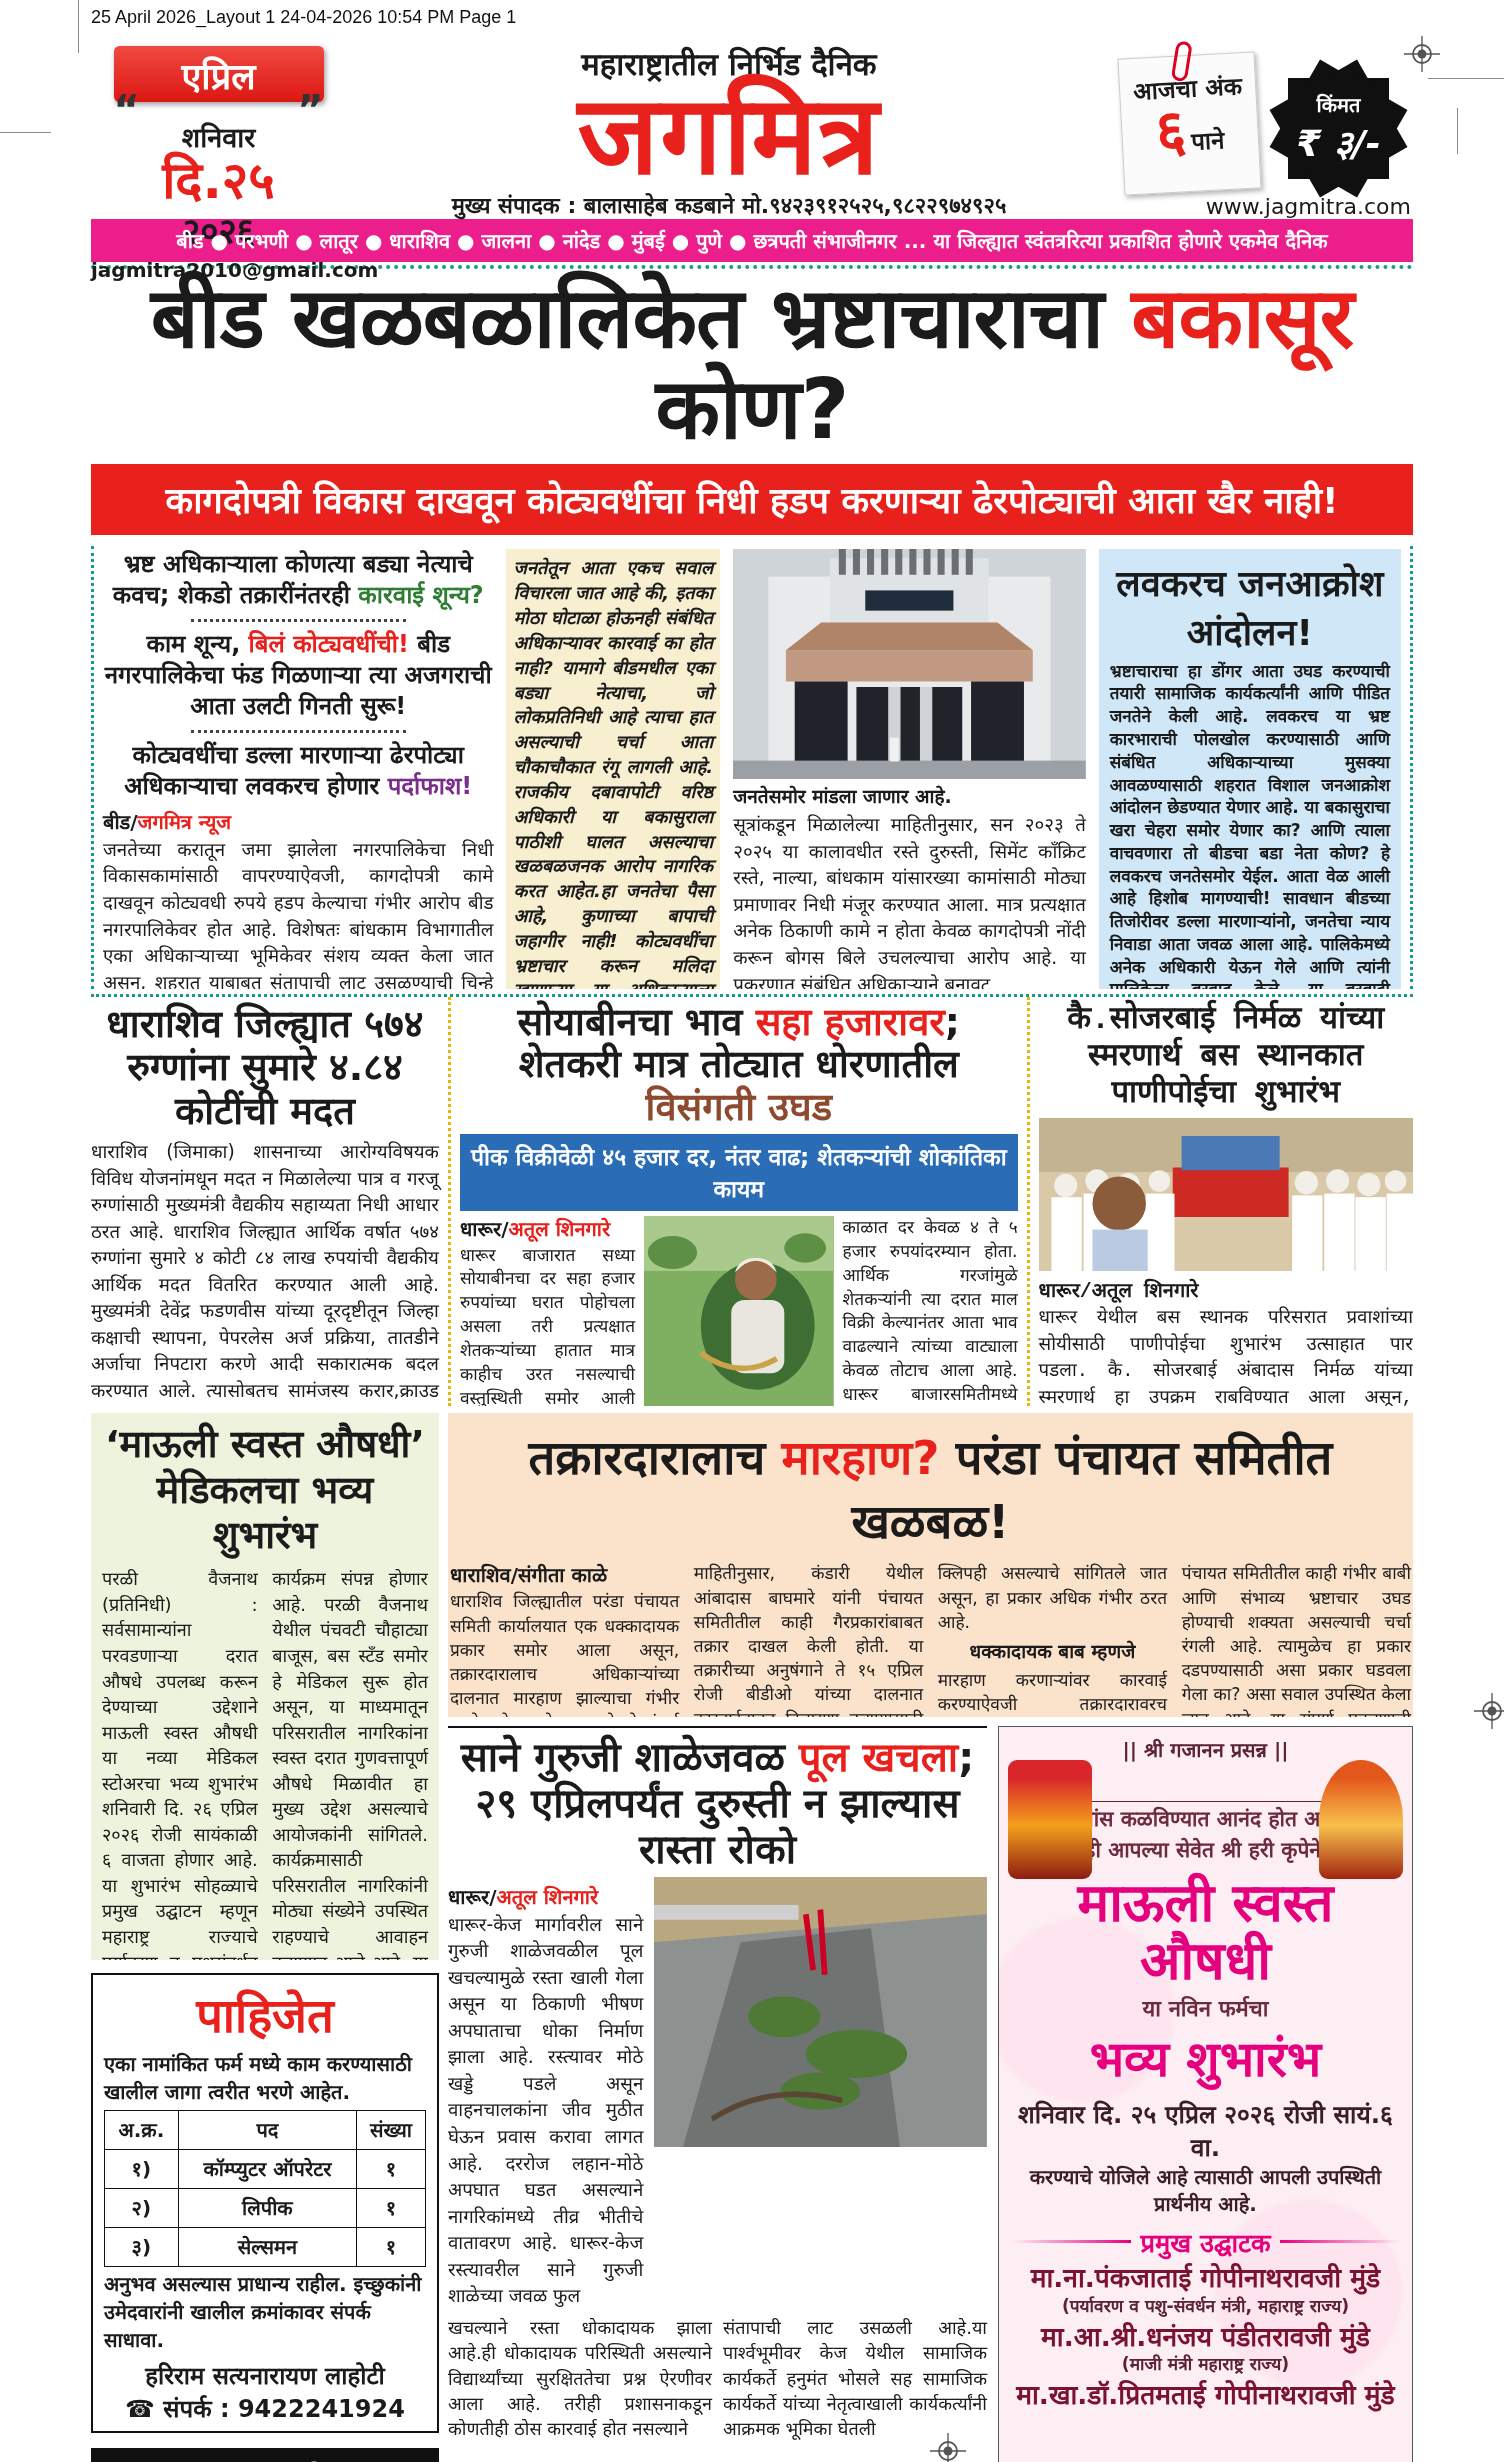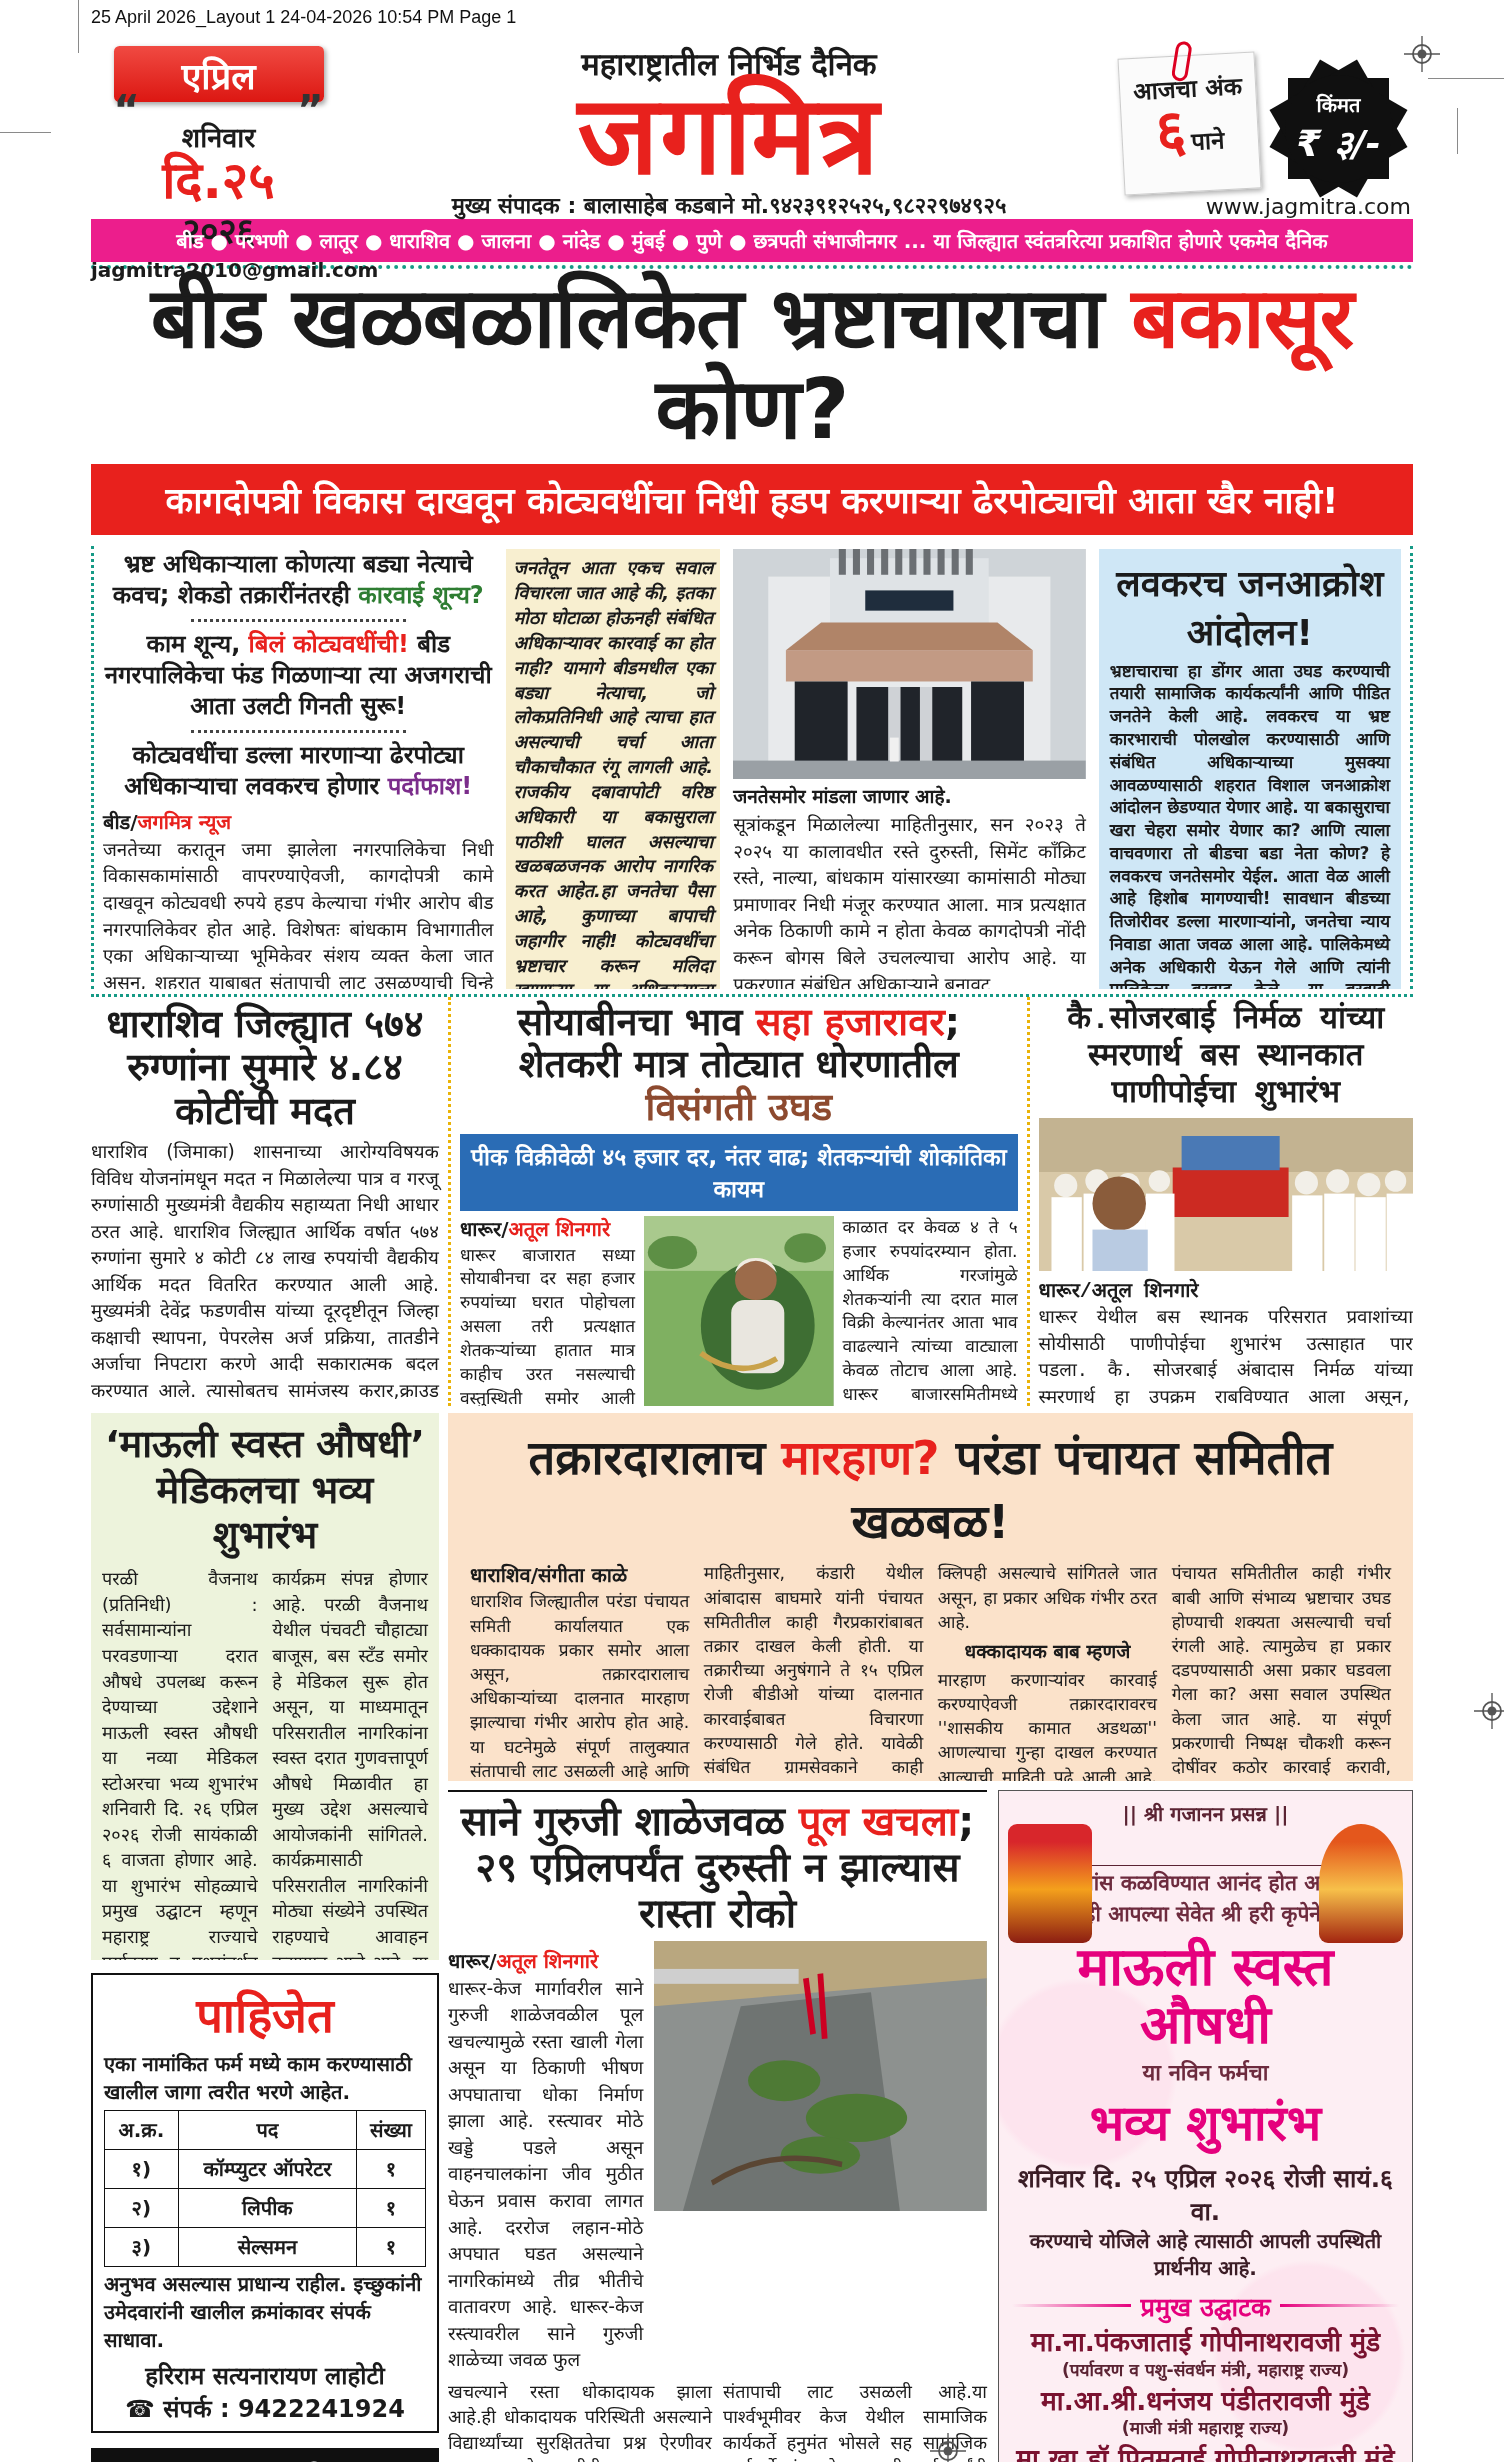--- a/index.html
+++ b/index.html
@@ -103,21 +103,21 @@
   .adbox .title{color:var(--red); font-size:47px; font-weight:800; text-align:center;}
   .adbox .intro{font-size:20px; font-weight:bold; margin:3.6px 0; line-height:1.4;}
   table.jobs{width:100%; border-collapse:collapse; margin:3.6px 0;}
   table.jobs th, table.jobs td{border:1.8px solid #111; font-size:20px; font-weight:bold; padding:5.5px; text-align:center;}
   .adbox .who{font-size:24px; font-weight:800; text-align:center; margin-top:3.6px;}
   .adbox .tel{font-size:24px; font-weight:800; text-align:center;}
   .driverbox{border:2.7px solid #111; margin-top:14.6px;}
   .driverbox .bar{background:#101010; color:#fff; font-size:40px; font-weight:800; text-align:center; padding:5.5px;}
   
   .rightblock{width:73%;}
-  .peachbox{background:var(--peach); padding:11px 22px; height:368px; overflow:hidden;}
+  .peachbox{background:var(--peach); padding:11px 2px; height:304px; overflow:hidden;}
   .peachbox h2{font-size:47px; font-weight:800; text-align:center; margin-bottom:9px;}
   .peachbox h2 .red{color:var(--red);}
   .peachcols{display:flex; gap:14.6px;}
   .peachcols>div{flex:1; font-size:17.3px; line-height:1.4; text-align:justify;}
   .minihead{font-weight:800; text-align:center; font-size:19px; margin:3.6px 0;}
   .bottomrow{display:flex; margin-top:9px;}
   .centercol{width:57%; padding-right:11px;}
   .bridge{border-top:2.7px solid #111; padding-top:5.5px;}
   .bridge h2{font-size:40px; font-weight:800; text-align:center; line-height:1.15;}
   .bridge h2 .red{color:var(--red);}

